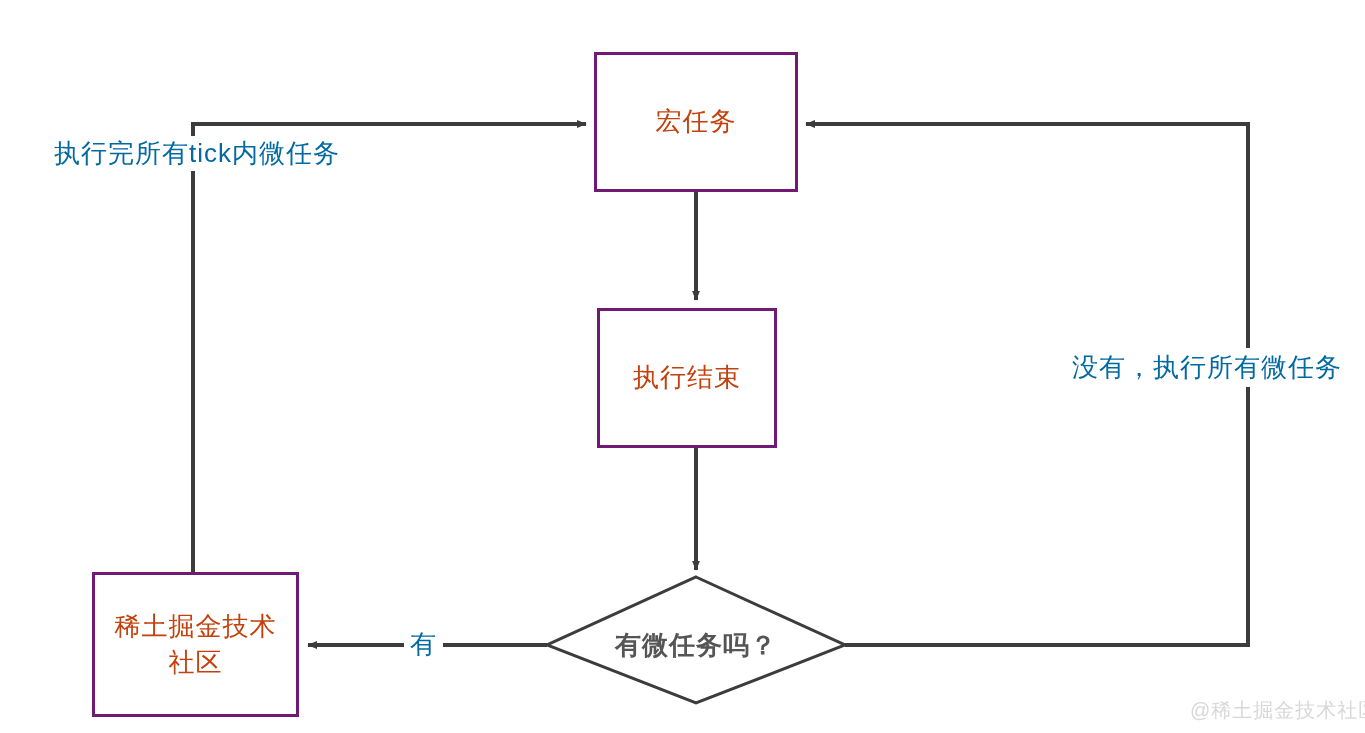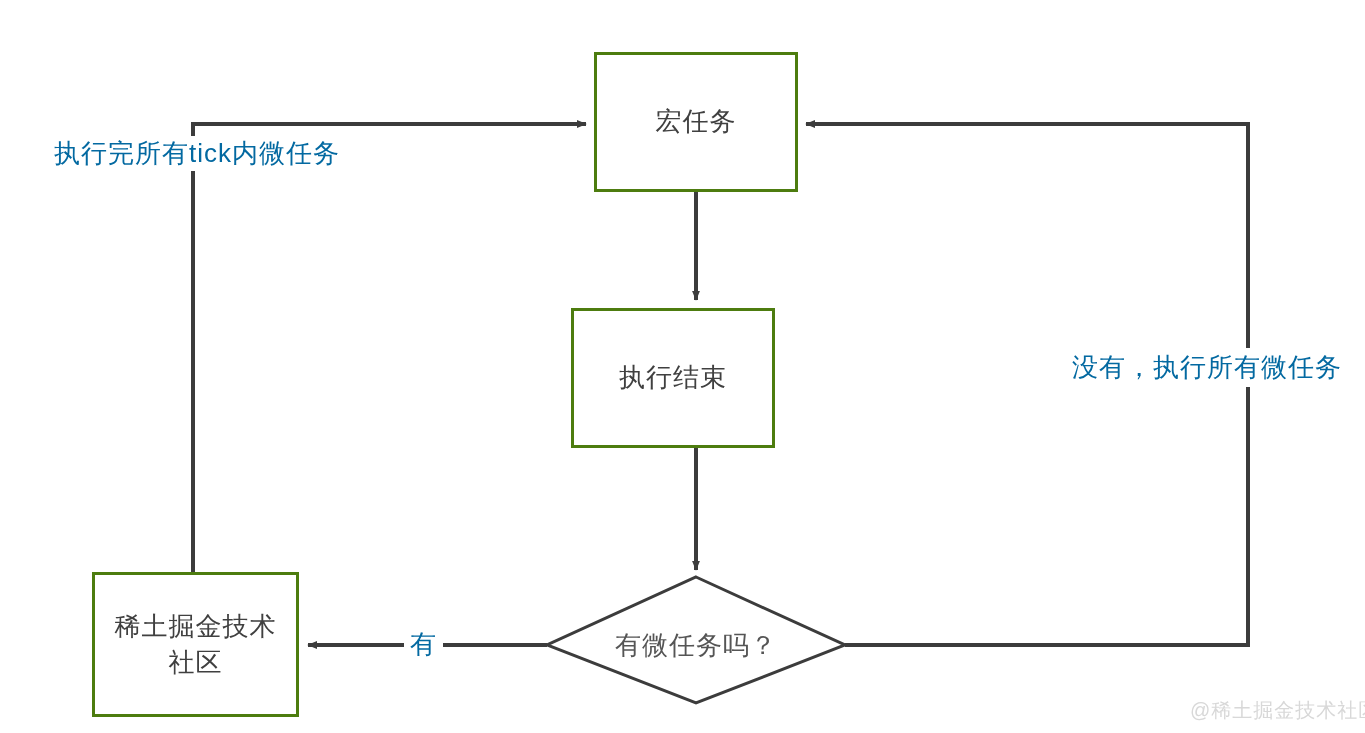--- a/index.html
+++ b/index.html
@@ -20,47 +20,47 @@
   #flow-svg {
     position: absolute;
     top: 0;
     left: 0;
     width: 1365px;
     height: 733px;
   }
   .node-box {
     position: absolute;
     box-sizing: border-box;
-    border: 3px solid #4d7c0f;
+    border: 3px solid #701a75;
     background: #ffffff;
     display: flex;
     align-items: center;
     justify-content: center;
     text-align: center;
-    color: #404040;
+    color: #c2410c;
     font-size: 26px;
     line-height: 1.35;
     letter-spacing: 1px;
   }
   .node-label {
     display: block;
     width: 100%;
     padding: 0 14px;
     box-sizing: border-box;
   }
   #node-macrotask {
     left: 594px;
     top: 52px;
     width: 204px;
     height: 140px;
   }
   #node-finish {
-    left: 571px;
+    left: 597px;
     top: 308px;
-    width: 204px;
+    width: 180px;
     height: 140px;
   }
   #node-microtasks {
     left: 92px;
     top: 572px;
     width: 207px;
     height: 145px;
   }
   .diamond-label {
     position: absolute;
@@ -68,20 +68,21 @@
     top: 619px;
     width: 300px;
     height: 52px;
     display: flex;
     align-items: center;
     justify-content: center;
     color: #555555;
     font-size: 26px;
     letter-spacing: 1px;
     white-space: nowrap;
+    font-weight: bold;
   }
   .edge-label {
     position: absolute;
     color: #0369a1;
     font-size: 26px;
     letter-spacing: 1px;
     white-space: nowrap;
     background: #ffffff;
   }
   #label-tick-done {

